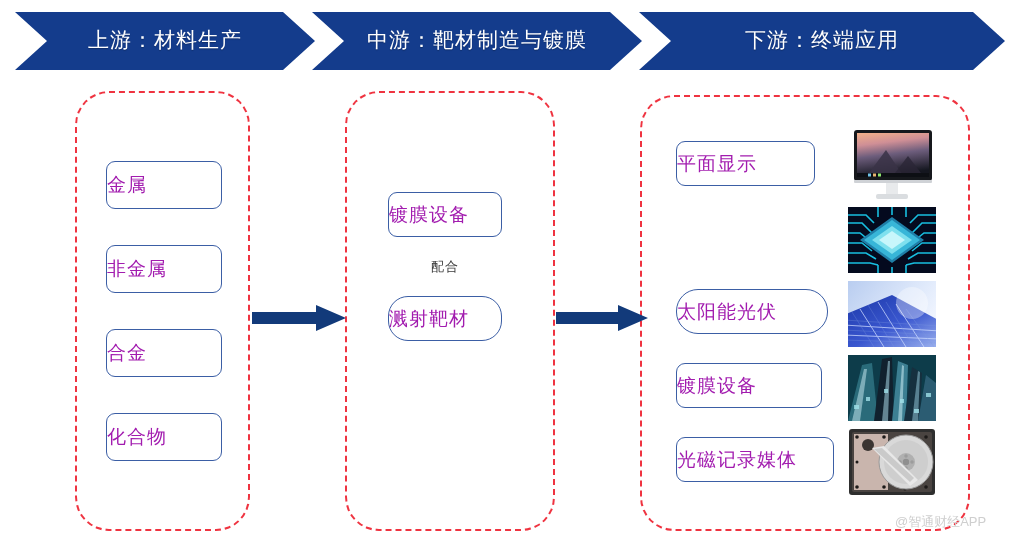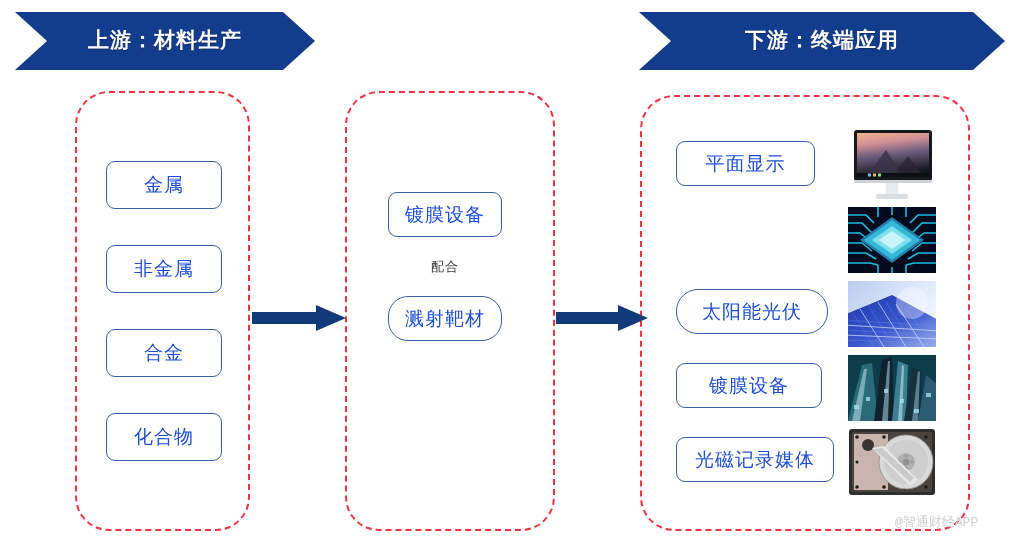--- a/index.html
+++ b/index.html
@@ -15,21 +15,21 @@
   
   .chev{
     position:absolute;
     height:58px;
     background:#143c8c;
     display:flex;align-items:center;justify-content:center;
     color:#ffffff;
     font-size:21px;
     letter-spacing:1px;
     font-family:"DejaVu Serif","Liberation Serif",serif;
-    font-weight:700;
+    font-weight:400;
     box-sizing:border-box;
   }
   .chev span{ text-shadow:0 1px 1px rgba(0,0,0,.25); padding-bottom:2px;}
   #chev1{left:15px;top:12px;width:300px;
     clip-path:polygon(0 0, 268px 0, 300px 50%, 268px 100%, 0 100%, 32px 50%);}
   #chev2{left:312px;top:12px;width:330px;
     clip-path:polygon(0 0, 298px 0, 330px 50%, 298px 100%, 0 100%, 32px 50%);}
   #chev3{left:639px;top:12px;width:366px;
     clip-path:polygon(0 0, 334px 0, 366px 50%, 334px 100%, 0 100%, 32px 50%);}
 
@@ -44,22 +44,22 @@
   #panel-up{left:75px;top:91px;width:175px;height:440px;}
   #panel-mid{left:345px;top:91px;width:210px;height:440px;}
   #panel-down{left:640px;top:95px;width:330px;height:436px;}
 
   
   .lbox{
     position:absolute;
     border:1.6px solid #3b5ea5;
     border-radius:9px;
     background:#ffffff;
-    display:flex;align-items:center;justify-content:center;
-    color:#1d4ed8;
+    display:flex;align-items:center;justify-content:flex-start;
+    color:#a21caf;
     font-family:"DejaVu Serif","Liberation Serif",serif;
     font-size:19px;
     letter-spacing:1px;
     box-sizing:border-box;
     white-space:nowrap;
   }
   .lbox.up{left:106px;width:116px;height:48px;}
   #up0{top:161px;} #up1{top:245px;} #up2{top:329px;} #up3{top:413px;}
 
   .lbox.mid{left:388px;width:114px;height:45px;}
@@ -99,32 +99,35 @@
   #th2{top:281px;}
   #th3{top:355px;}
   #th4{top:428px;height:68px;}
   .thumb svg{display:block;width:100%;height:100%;}
 
   
   #watermark{
     position:absolute;left:895px;top:513px;
     font-size:13px;
     color:#cfcfcf;
-    font-family:Liberation Mono, monospace;
+    font-family:Liberation Sans, sans-serif;
     white-space:nowrap;
     letter-spacing:0px;
   }
 </style>
 </head>
 <body>
 
 <div id="stage">
 
   <div class="chev" id="chev1">
     <span>上游：材料生产</span>
+  </div>
+  <div class="chev" id="chev2">
+    <span>中游：靶材制造与镀膜</span>
   </div>
   <div class="chev" id="chev3">
     <span>下游：终端应用</span>
   </div>
 
   <div class="panel" id="panel-up"></div>
   <div class="panel" id="panel-mid"></div>
   <div class="panel" id="panel-down"></div>
 
   <div class="lbox up" id="up1">

